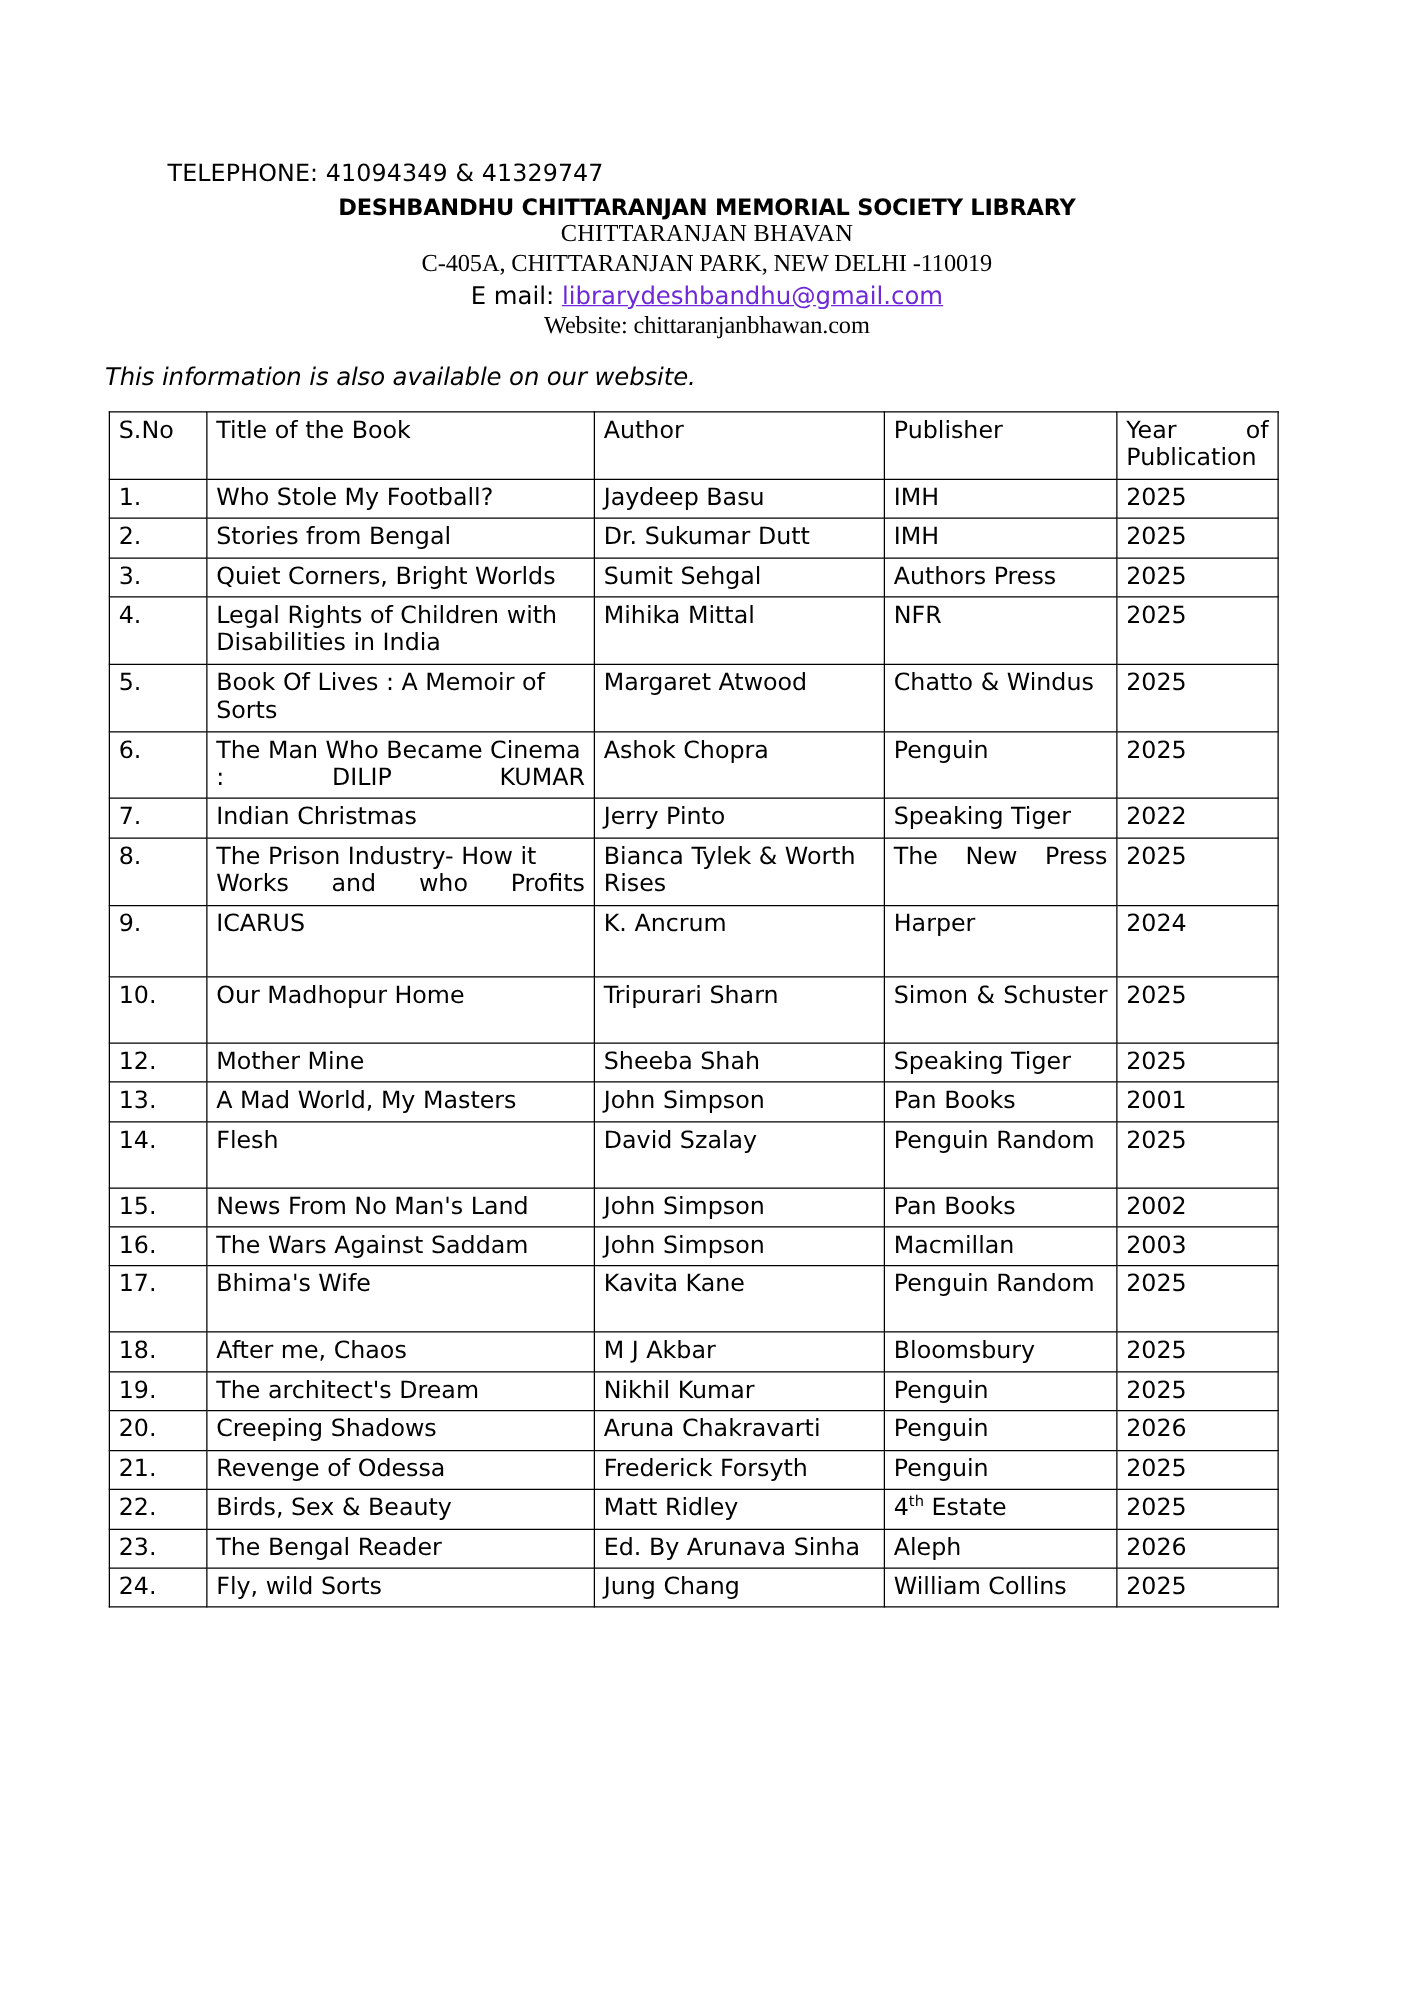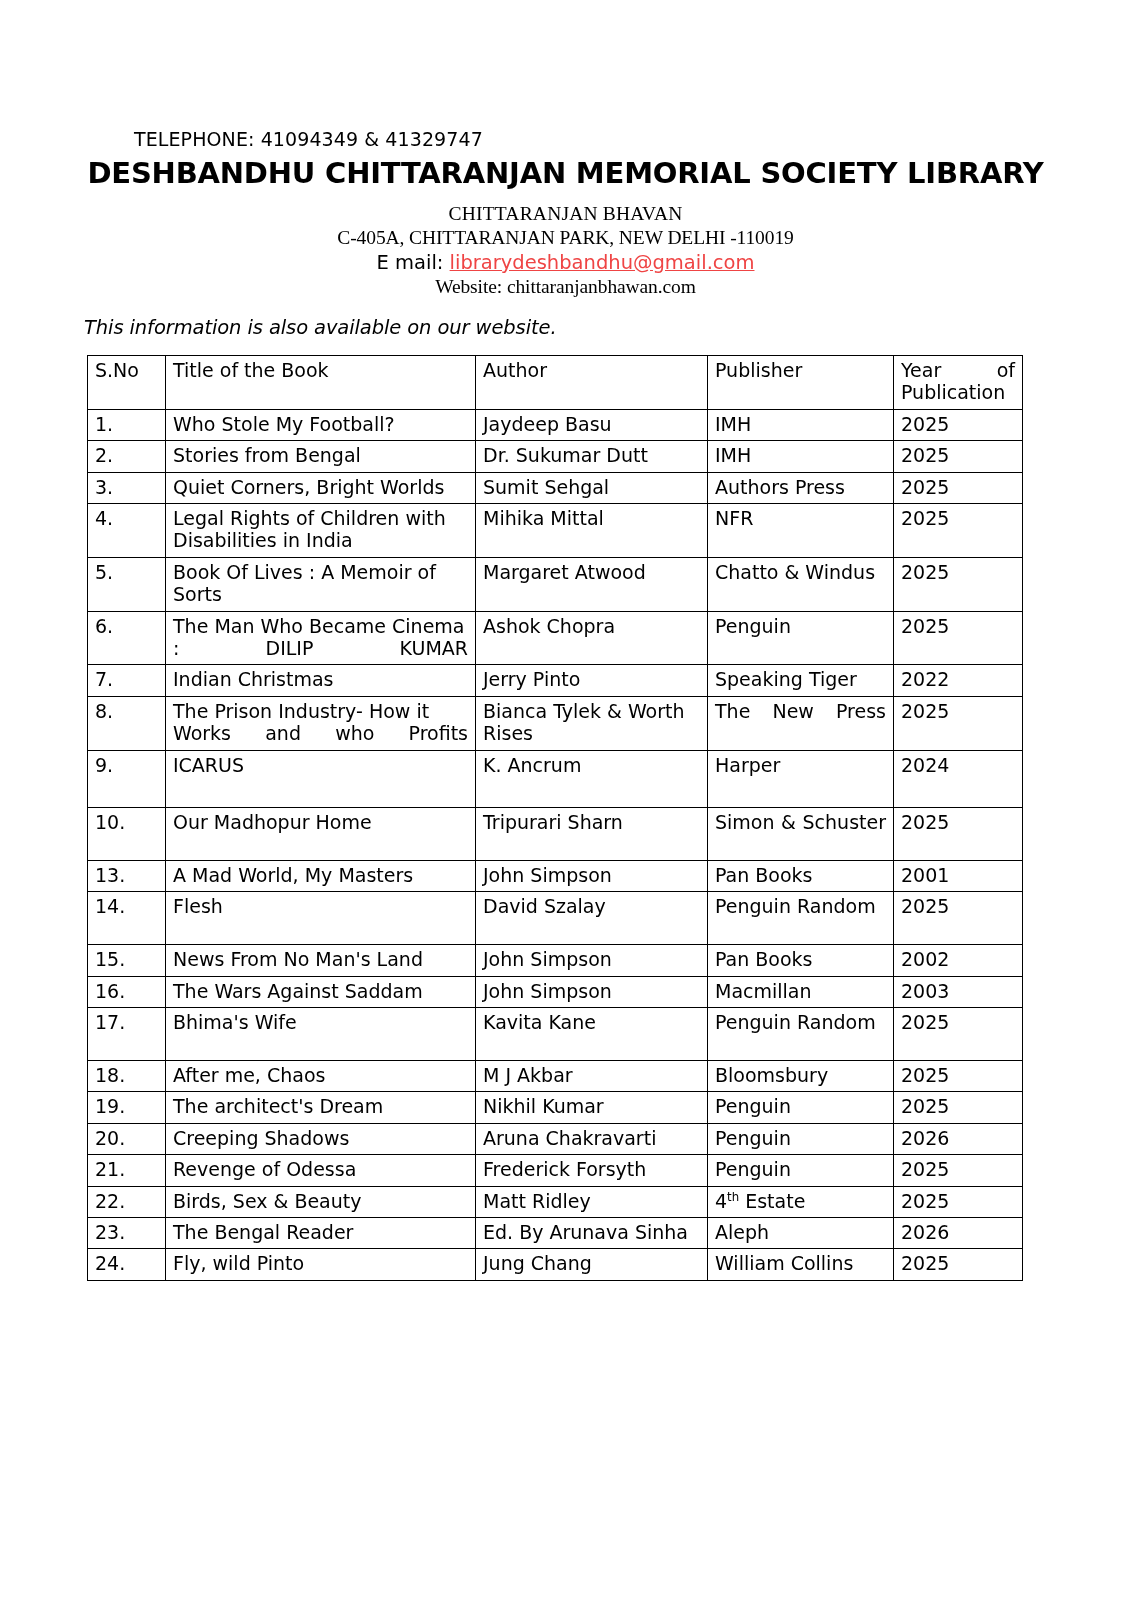--- a/index.html
+++ b/index.html
@@ -20,44 +20,44 @@
     box-sizing: border-box;
     padding: 128px 84px 40px 84px;
     border-radius: 20px;
   }
   .telephone {
     font-size: 19px;
     letter-spacing: 0.1px;
     margin: 0 0 6px 50px;
   }
   .org-title {
-    font-size: 29px;
+    font-size: 18px;
     font-weight: bold;
     text-align: center;
     letter-spacing: -0.2px;
-    margin: 0 0 13px 0;
+    margin: 0 0 0 0;
     white-space: nowrap;
   }
   .sub-line {
     font-size: 19.5px;
     text-align: center;
     margin: 0 0 2px 0;
     letter-spacing: -0.1px;
     font-family: Liberation Serif, serif;
   }
   .sub-line.bhavan {
     letter-spacing: 0.2px;
   }
   .email-line {
     font-size: 19.5px;
     text-align: center;
     margin: 0 0 2px 0;
   }
   .email-link {
-    color: #ef4444;
+    color: #6d28d9;
     text-decoration: underline;
   }
   .intro {
     font-size: 19.5px;
     margin: 34px 0 0 0;
     letter-spacing: -0.1px;
   }
   .intro.second {
     margin-top: 18px;
     margin-bottom: 16px;
@@ -213,20 +213,27 @@
           <td class="small-year">2024</td>
         </tr>
         <tr>
           <td class="tall-2">10.</td>
           <td>Our Madhopur Home</td>
           <td>Tripurari Sharn</td>
           <td class="justify-cell">Simon &amp; Schuster</td>
           <td class="small-year">2025</td>
         </tr>
         <tr>
+          <td>12.</td>
+          <td>Mother Mine</td>
+          <td>Sheeba Shah</td>
+          <td>Speaking Tiger</td>
+          <td class="small-year">2025</td>
+        </tr>
+        <tr>
           <td>13.</td>
           <td>A Mad World, My Masters</td>
           <td>John Simpson</td>
           <td>Pan Books</td>
           <td class="small-year">2001</td>
         </tr>
         <tr>
           <td class="tall-2">14.</td>
           <td>Flesh</td>
           <td>David Szalay</td>
@@ -291,21 +298,21 @@
         </tr>
         <tr>
           <td>23.</td>
           <td>The Bengal Reader</td>
           <td>Ed. By Arunava Sinha</td>
           <td>Aleph</td>
           <td class="small-year">2026</td>
         </tr>
         <tr>
           <td>24.</td>
-          <td>Fly, wild Pinto</td>
+          <td>Fly, wild Sorts</td>
           <td>Jung Chang</td>
           <td>William Collins</td>
           <td class="small-year">2025</td>
         </tr>
       </tbody>
   </table>
 
 </div>
 
 </body></html>

